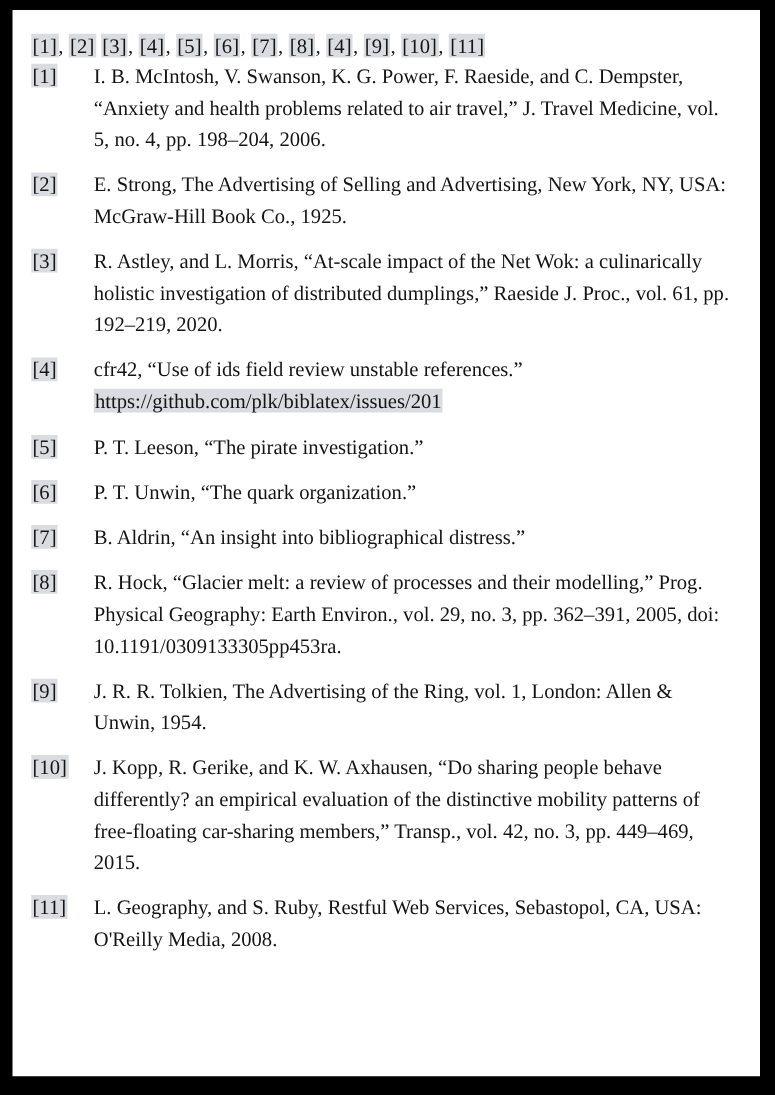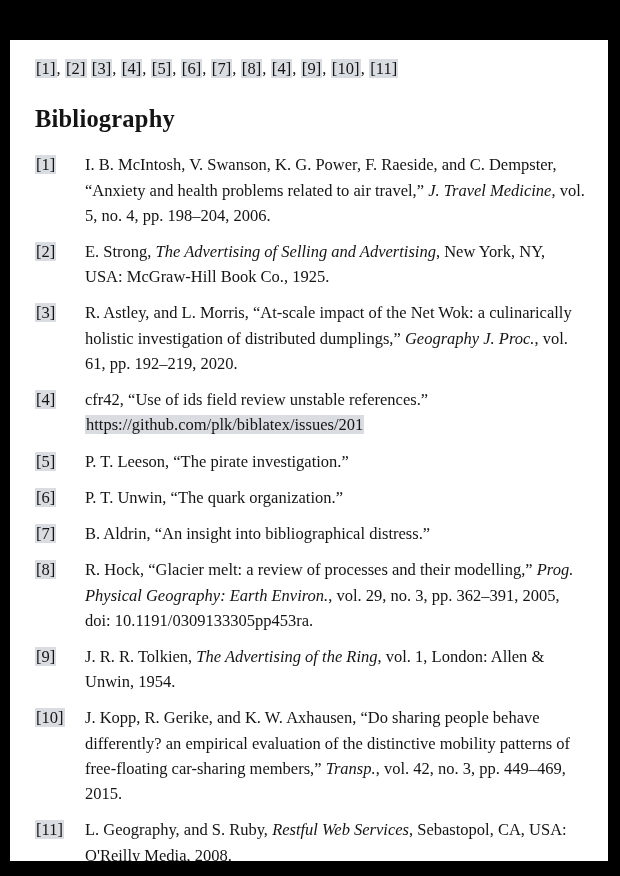--- a/index.html
+++ b/index.html
@@ -14,24 +14,23 @@
     background:var(--frame);
     font-family:"Liberation Serif","DejaVu Serif",serif;
     position:relative;
     overflow:hidden;
   }
   .page{
     position:absolute;
     left:10px;top:8px;right:12px;bottom:15px;
     background:var(--paper);
     color:var(--ink);
-    padding:18px 22px 0 25px;
+    padding:18px 22px 0 15px;
     box-sizing:border-box;
     overflow:hidden;
-    margin-top:32px;
   }
   .citation-line{
     font-size:16.5px;
     line-height:1.35;
     letter-spacing:.1px;
   }
   .cite-link{
     background:var(--hl);
     padding:0 1px;
     cursor:pointer;
@@ -59,46 +58,45 @@
   }
   .bib-label{
     background:var(--hl);
     padding:0 1px;
     cursor:pointer;
   }
   .bib-text{
     flex:1 1 auto;
     min-width:0;
   }
-  .bib-text .it{font-style:italic;}
+  .bib-text .it{}
   .bib-text .url-link{
     background:var(--hl);
     padding:0 1px;
     overflow-wrap:anywhere;
     cursor:pointer;
   }
 </style>
 </head>
 <body>
 
 <div class="page">
   <div class="citation-line"><span class="cite-link">[1]</span>, <span class="cite-link">[2]</span> <span class="cite-link">[3]</span>, <span class="cite-link">[4]</span>, <span class="cite-link">[5]</span>, <span class="cite-link">[6]</span>, <span class="cite-link">[7]</span>, <span class="cite-link">[8]</span>, <span class="cite-link">[4]</span>, <span class="cite-link">[9]</span>, <span class="cite-link">[10]</span>, <span class="cite-link">[11]</span></div>
-  <h1 class="bib-heading">Bibliography</h1>
   <ol class="bib-list">
       <li class="bib-entry">
         <span class="bib-label-col"><span class="bib-label">[1]</span></span>
         <span class="bib-text"><span>I. B. McIntosh, V. Swanson, K. G. Power, F. Raeside, and C. Dempster, “Anxiety and health problems related to air travel,” </span><span class="it">J. Travel Medicine</span><span>, vol. 5, no. 4, pp. 198–204, 2006.</span></span>
       </li>
       <li class="bib-entry">
         <span class="bib-label-col"><span class="bib-label">[2]</span></span>
         <span class="bib-text"><span>E. Strong, </span><span class="it">The Advertising of Selling and Advertising</span><span>, New York, NY, USA: McGraw-Hill Book Co., 1925.</span></span>
       </li>
       <li class="bib-entry">
         <span class="bib-label-col"><span class="bib-label">[3]</span></span>
-        <span class="bib-text"><span>R. Astley, and L. Morris, “At-scale impact of the Net Wok: a culinarically holistic investigation of distributed dumplings,” </span><span class="it">Geography J. Proc.</span><span>, vol. 61, pp. 192–219, 2020.</span></span>
+        <span class="bib-text"><span>R. Astley, and L. Morris, “At-scale impact of the Net Wok: a culinarically holistic investigation of distributed dumplings,” </span><span class="it">Raeside J. Proc.</span><span>, vol. 61, pp. 192–219, 2020.</span></span>
       </li>
       <li class="bib-entry">
         <span class="bib-label-col"><span class="bib-label">[4]</span></span>
         <span class="bib-text"><span>cfr42, “Use of ids field review unstable references.” </span><span class="url-link">https://github.com/plk/biblatex/issues/201</span></span>
       </li>
       <li class="bib-entry">
         <span class="bib-label-col"><span class="bib-label">[5]</span></span>
         <span class="bib-text"><span>P. T. Leeson, “The pirate investigation.”</span></span>
       </li>
       <li class="bib-entry">

